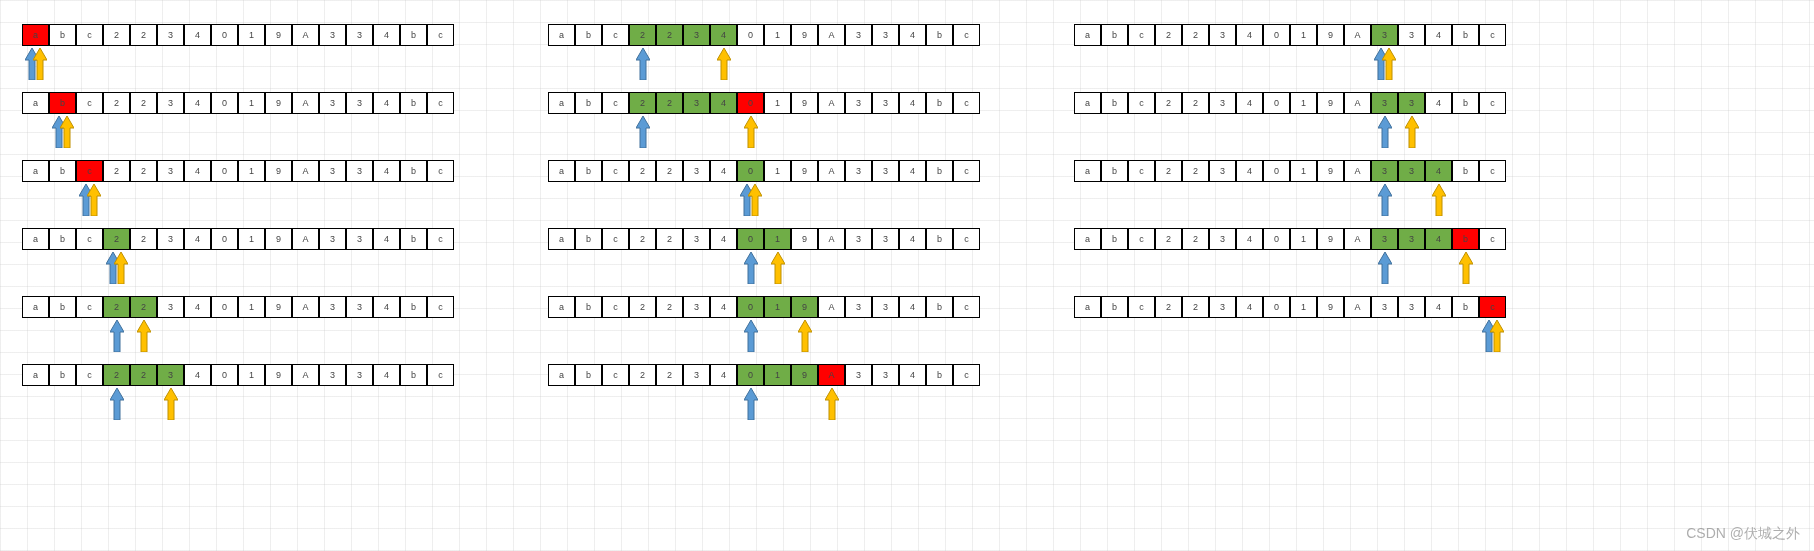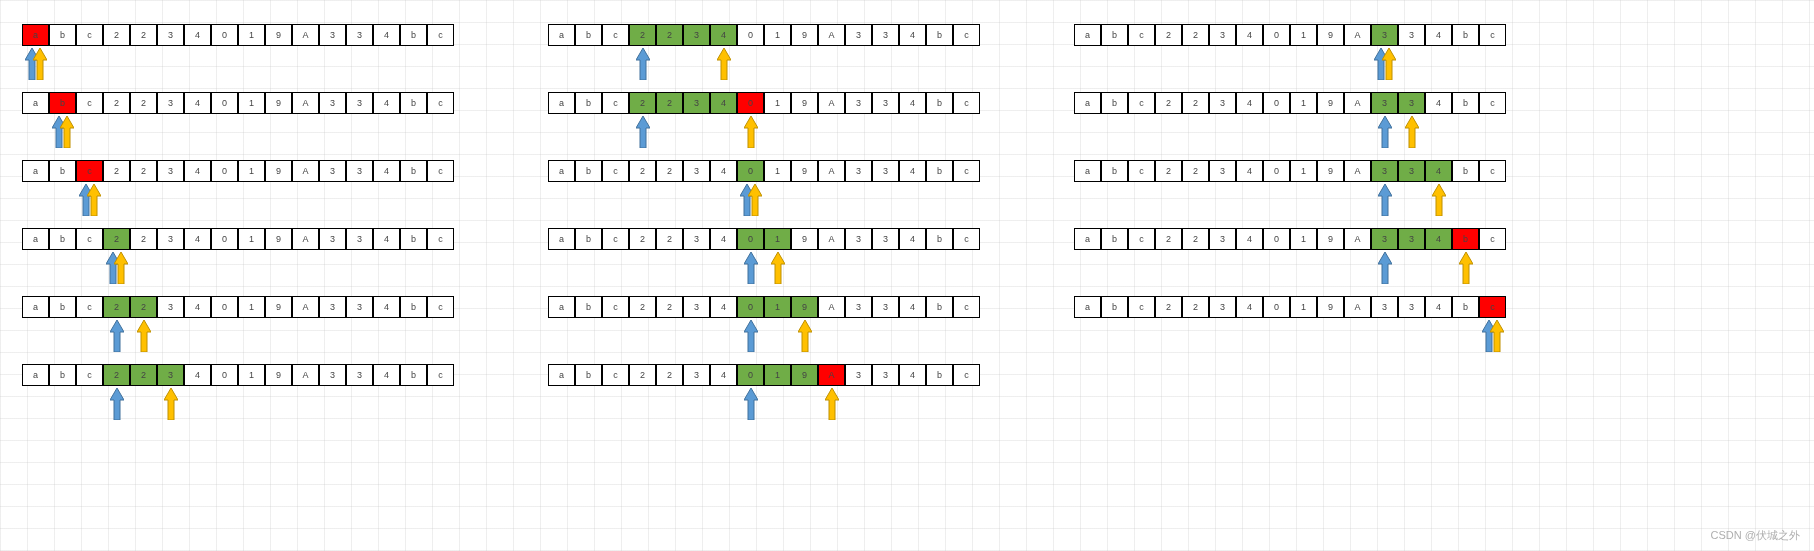--- a/index.html
+++ b/index.html
@@ -43,21 +43,21 @@
     width: 14px;
     height: 32px;
   }
   .arrow.b .head { fill: #5b9bd5; stroke: #41719c; }
   .arrow.y .head { fill: #ffc000; stroke: #bf9000; }
   .watermark {
     position: absolute;
     bottom: 8px;
     right: 14px;
     color: rgba(120,120,120,0.6);
-    font-size: 11px;
+    font-size: 14px;
     margin-left: 25px;
   }
 </style>
 </head>
 <body>
 
 <div class="col col1">
     <div class="step">
       <div class="cells">
         <div class="cell r">a</div>

